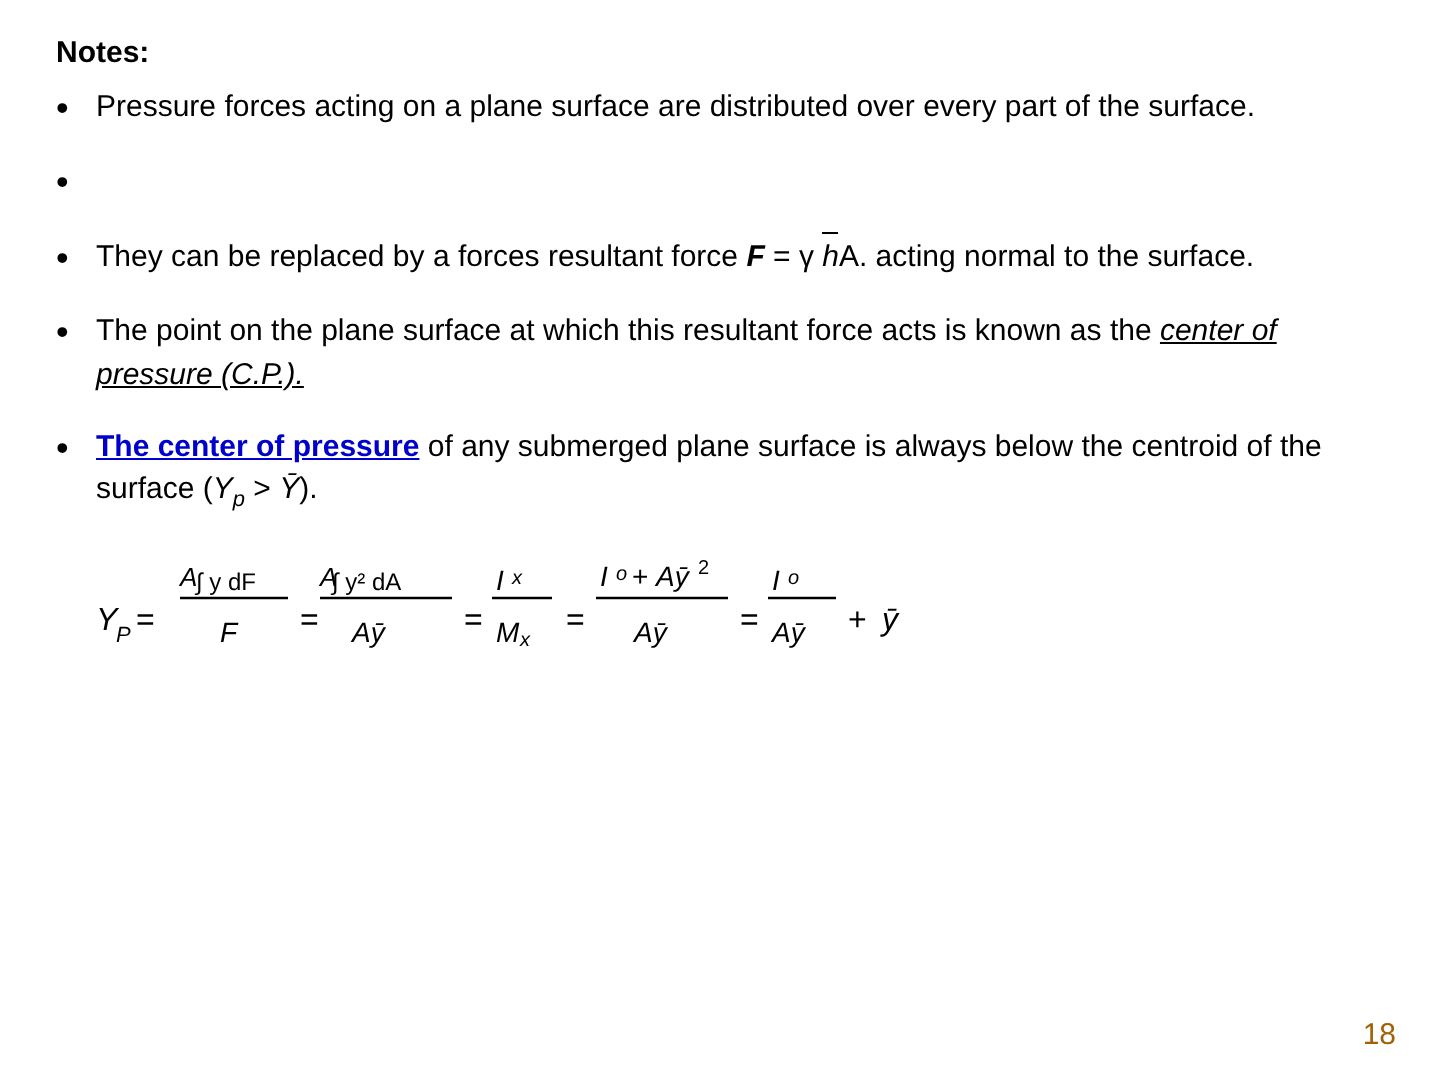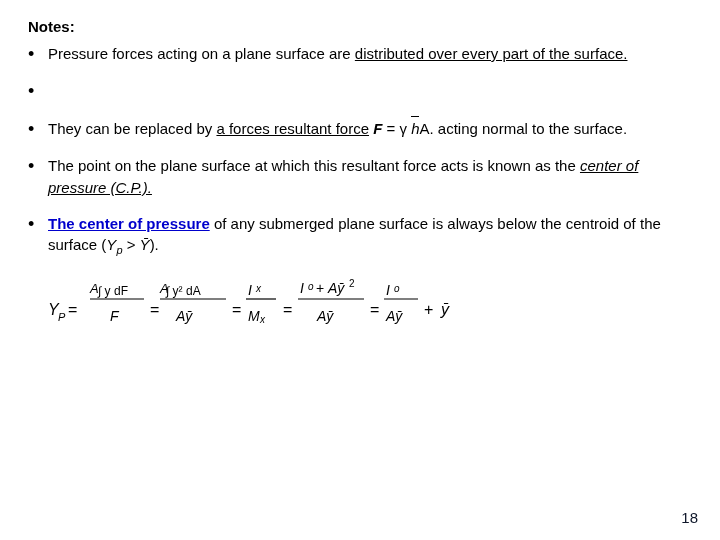--- a/index.html
+++ b/index.html
@@ -35,41 +35,40 @@
       font-size: 18px;
       line-height: 1.3;
       padding-top: 0px;
     }
     .bullet-text {
       flex: 1;
       font-size: 15px;
       line-height: 1.45;
     }
     .underline {
-      text-decoration: underline;
     }
     .italic-underline {
       text-decoration: underline;
       font-style: italic;
     }
     .bold-underline {
       text-decoration: underline;
       font-weight: bold;
       color: #0000cc;
     }
     .bold-italic {
       font-weight: bold;
       font-style: italic;
     }
     .page-number {
       position: absolute;
       bottom: 14px;
       right: 22px;
       font-size: 15px;
-      color: #0f172a;
+      color: #a16207;
     }
     
     .formula-svg {
       width: 640px;
       height: 80px;
       display: block;
       margin-left: 10px;
       margin-top: 6px;
     }
     

